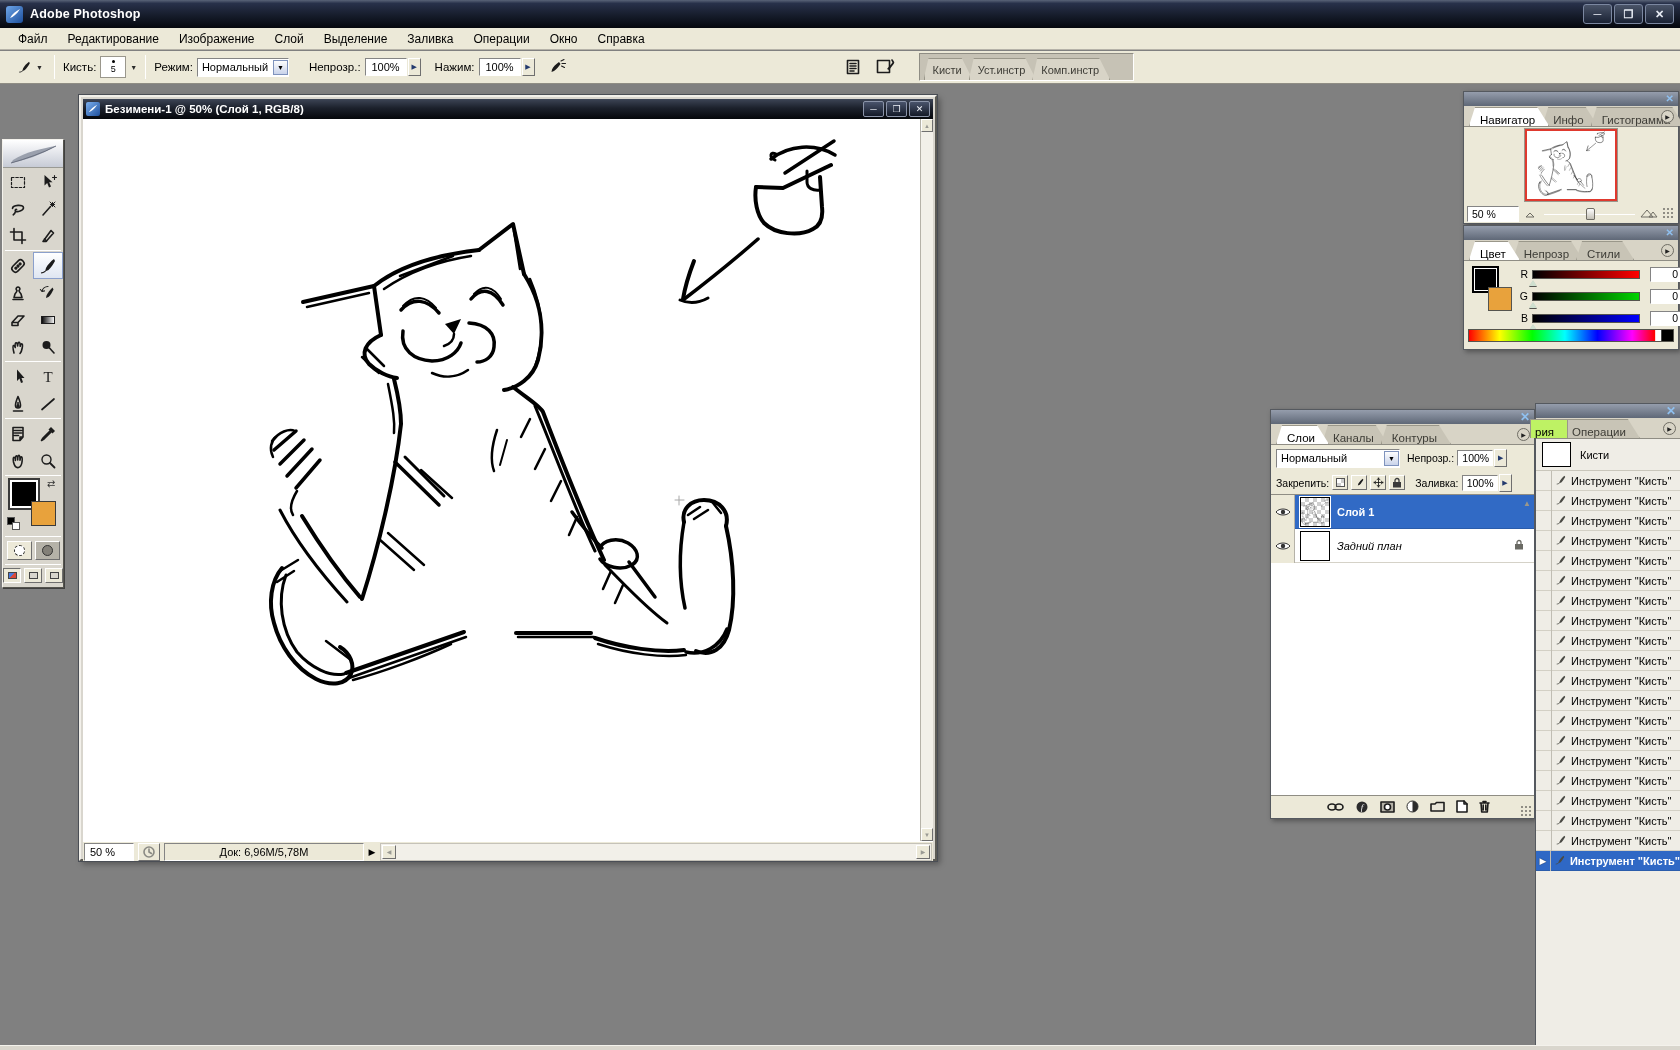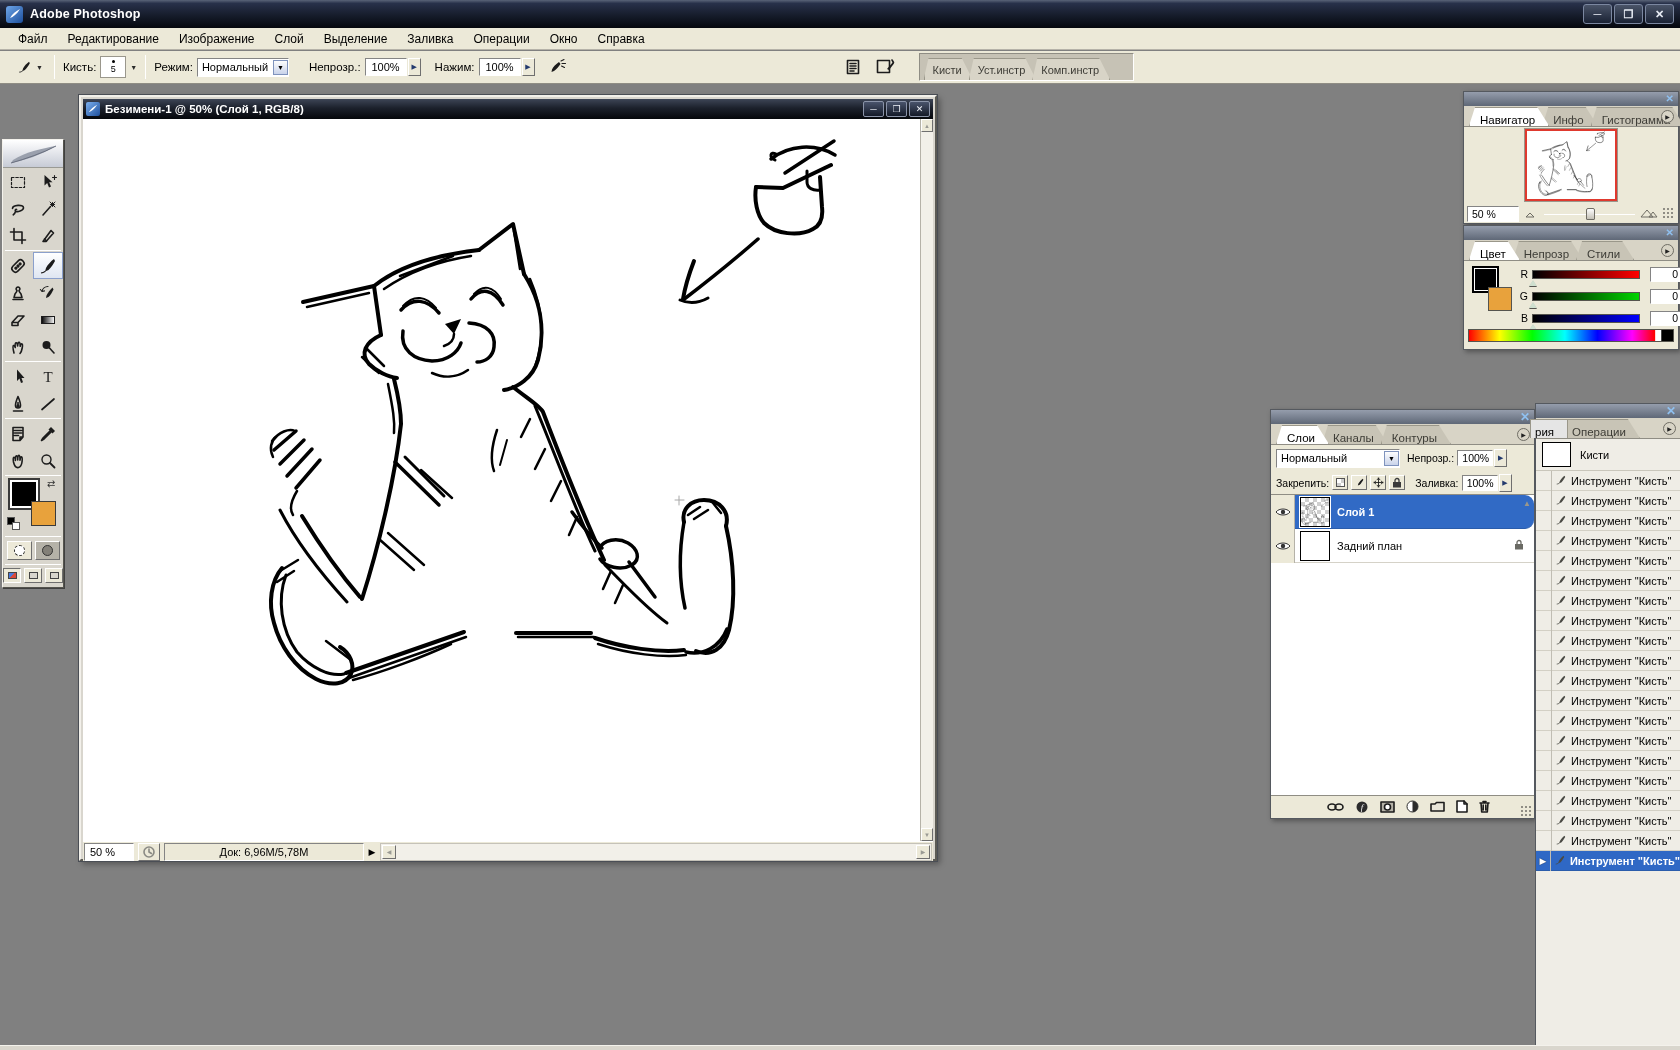--- a/index.html
+++ b/index.html
@@ -120,36 +120,36 @@
   .lp-row { display:flex; align-items:center; padding:0 5px; }
   #lp-row1 { height:26px; }
   #lp-mode { width:124px; height:19px; display:flex; align-items:center; padding-left:4px; font-size:11px; }
   #lp-mode .btn { margin-left:auto; width:15px; height:15px; background:linear-gradient(#fdfdfd,#c9d3ea); border:1px solid #7f93bd; font-size:7px; display:flex; align-items:center; justify-content:center; }
   .lp-label { font-size:10.5px; margin:0 3px 0 7px; }
   .lp-field { width:36px; height:16px; font-size:10.5px; display:flex; align-items:center; justify-content:flex-end; padding-right:3px; }
   #lp-row2 { height:23px; }
   .lockbtn { width:16px; height:15px; margin-right:3px; display:flex; align-items:center; justify-content:center; }
   #layer-list { position:relative; height:302px; background:#fff; border-top:1px solid #8f8d84; border-bottom:1px solid #8f8d84; overflow:hidden; }
   .layer-row { height:34px; display:flex; align-items:center; border-bottom:1px solid #d5d2c8; }
-  .layer-row.sel { background:#316ac5; border-bottom-color:#2a5cab;border-radius:9px; }
+  .layer-row.sel { background:#316ac5; border-bottom-color:#2a5cab; }
   .eye-cell { width:24px; height:34px; border-right:1px solid #b5b2a8; background:#ece9d8; display:flex; align-items:center; justify-content:center; }
   .layer-thumb { width:30px; height:30px; border:1px solid #000; margin:0 7px 0 5px; background:#fff; position:relative; overflow:hidden; }
   .layer-row.sel .layer-thumb { box-shadow:0 0 0 1px #fff; }
   .checker { background-image:linear-gradient(45deg,#cfcfcf 25%,transparent 25%,transparent 75%,#cfcfcf 75%),linear-gradient(45deg,#cfcfcf 25%,transparent 25%,transparent 75%,#cfcfcf 75%); background-size:8px 8px; background-position:0 0,4px 4px; background-color:#fff; }
   .layer-name { font-size:11px; }
   .layer-row.sel .layer-name { color:#fff; font-weight:bold; }
-  .layer-name.italic { }
+  .layer-name.italic { font-style:italic; }
   .layer-lock { margin-left:auto; margin-right:10px; }
   #list-scrollhint { position:absolute; right:3px; top:4px; color:#9a978c; font-size:8px; }
   #lp-bottom { height:23px; display:flex; align-items:center; gap:11px; padding-left:56px; position:relative; }
 
   
   #histpal { left:1535px; top:403px; width:146px; height:647px; box-shadow:none; border-left:1px solid #55595f; }
   #hist-tabs .tab { margin-right:-7px; }
-  #hist-tab-partial { clip-path:none; margin-left:-6px; padding-left:4px; background:#e5e5e5; }
+  #hist-tab-partial { clip-path:none; margin-left:-6px; padding-left:4px; background:#bef264; }
   #hist-snap { height:32px; display:flex; align-items:center; background:#efede6; border-bottom:1px solid #c9c6bb; }
   #hist-snap .snap-thumb { width:29px; height:25px; background:#fff; border:1px solid #000; margin:0 9px 0 6px; }
   #history-rows { background:#efede6; }
   .hist-row { height:20px; display:flex; align-items:center; border-bottom:1px solid #d3d0c5; }
   .hist-src { width:16px; height:20px; border-right:1px solid #c0bdb3; display:flex; align-items:center; justify-content:center; }
   .hist-icon { margin:0 4px 0 3px; }
   .hist-text { font-size:11px; white-space:nowrap; }
   .hist-row.current { background:#2f68c5; border-bottom-color:#2a5cab; }
   .hist-row.current .hist-text { color:#fff; font-weight:bold; }
   .hist-marker { display:none; color:#fff; font-size:9px; text-shadow:0 0 1px #000; }

